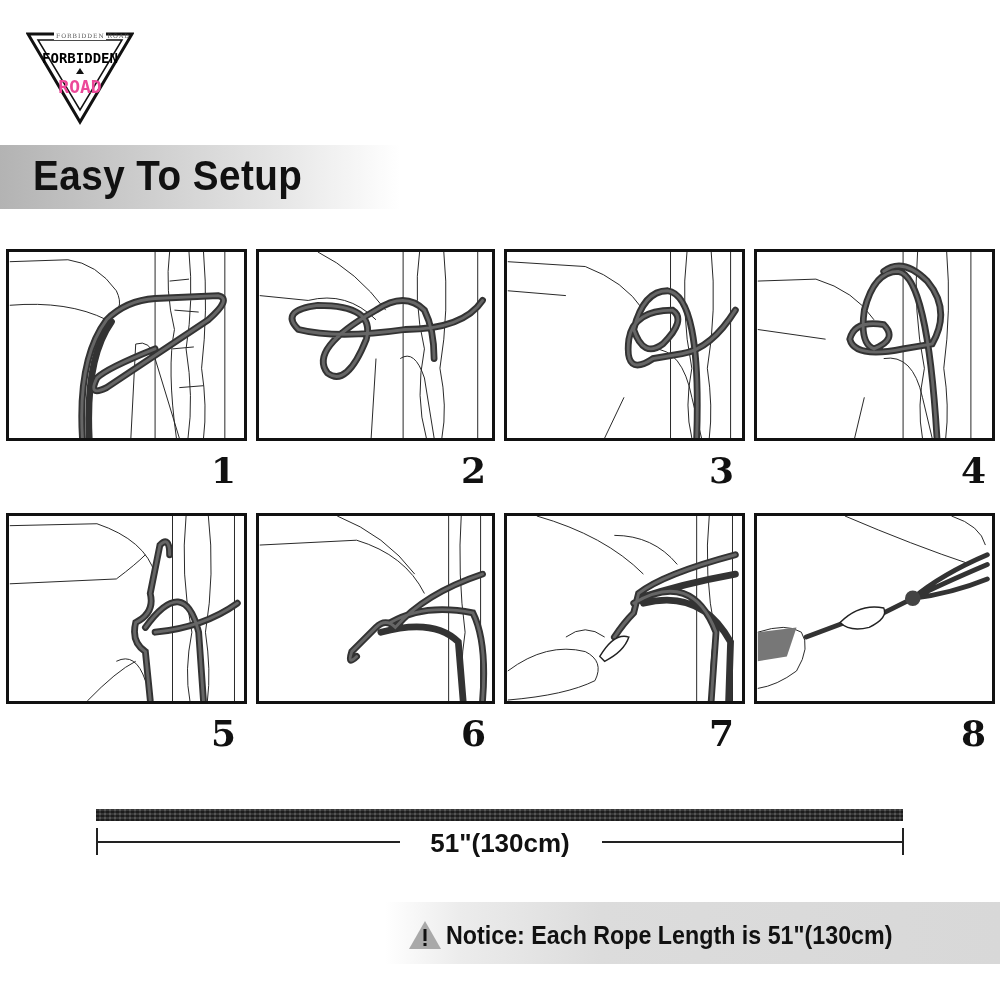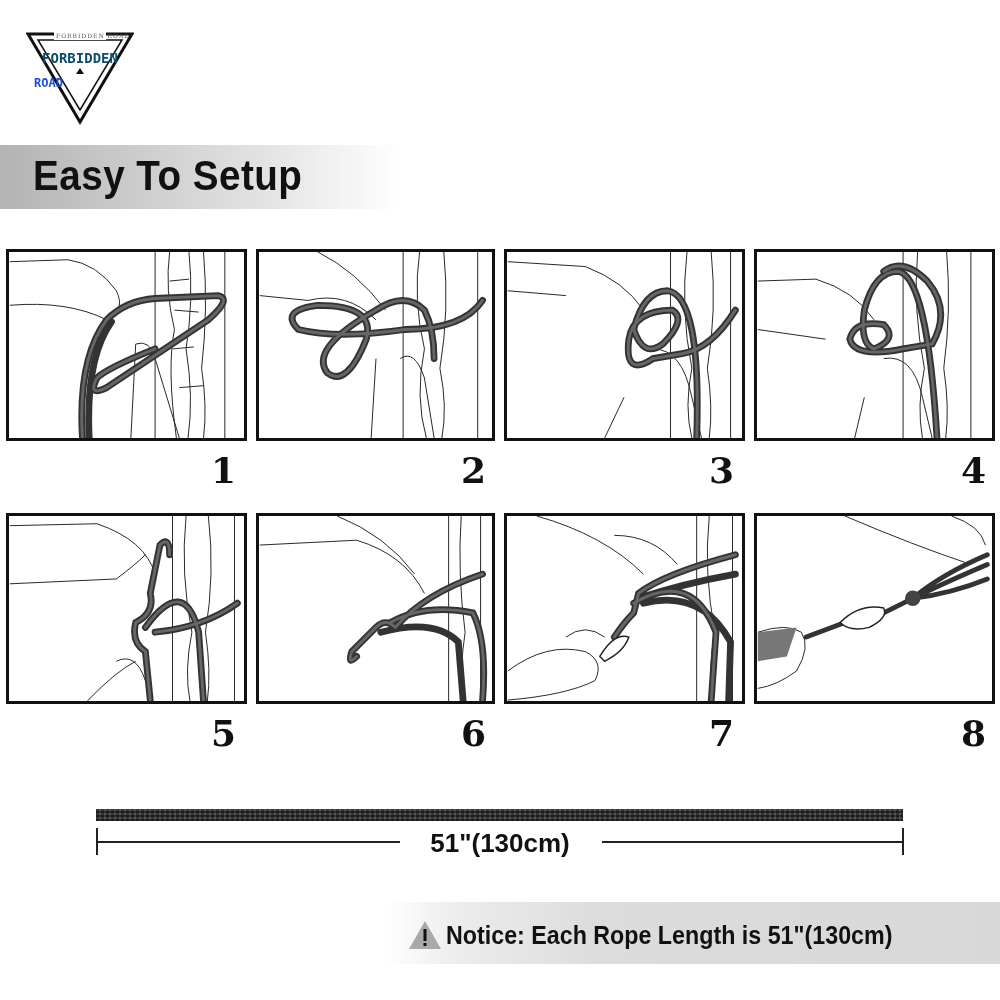--- a/index.html
+++ b/index.html
@@ -1,22 +1,22 @@
 <!DOCTYPE html>
 <html><head>
 <meta charset="utf-8">
 <style>
   html,body{margin:0;padding:0;background:#fff;}
   body{width:1000px;height:1000px;position:relative;overflow:hidden;font-family:"DejaVu Sans",sans-serif;}
   .abs{position:absolute;}
   
   #logo{left:26px;top:30px;width:108px;height:96px;}
   .logo-top{position:absolute;left:30px;top:2px;font-size:6px;letter-spacing:1px;color:#555;font-family:"DejaVu Serif",serif;}
-  .logo-l1{position:absolute;left:8px;top:20px;width:92px;text-align:center;font-family:"DejaVu Sans Mono",monospace;font-weight:bold;font-size:14px;letter-spacing:0px;color:#0c4a6e;}
-  .logo-l2{position:absolute;left:8px;top:46px;width:92px;text-align:left;font-family:"DejaVu Sans Mono",monospace;font-weight:bold;font-size:12px;color:#1d4ed8;}
+  .logo-l1{position:absolute;left:8px;top:20px;width:92px;text-align:center;font-family:"DejaVu Sans Mono",monospace;font-weight:bold;font-size:14px;letter-spacing:0px;color:#000000;}
+  .logo-l2{position:absolute;left:8px;top:46px;width:92px;text-align:center;font-family:"DejaVu Sans Mono",monospace;font-weight:bold;font-size:18px;color:#ec4899;}
   
   #header-band{left:0;top:145px;width:400px;height:64px;background:linear-gradient(90deg,#b3b3b3 0%,#c9c9c9 30%,#e6e6e6 70%,#fff 100%);}
   #header-title{left:33px;top:147px;font-family:"Liberation Sans",sans-serif;font-weight:bold;font-size:42px;color:#111;letter-spacing:0.5px;line-height:58px;transform:scaleX(0.92);transform-origin:left center;}
   
   .panel{position:absolute;border:3px solid #111;background:#fff;box-sizing:border-box;overflow:hidden;}
   .panel svg{position:absolute;left:0;top:0;width:100%;height:100%;}
   .step-num{position:absolute;font-family:"DejaVu Serif",serif;font-weight:bold;font-size:36px;color:#111;line-height:40px;text-align:right;width:40px;}
   
   #rope-bar{left:96px;top:809px;width:807px;height:12px;background:repeating-linear-gradient(90deg,#2a2a2a 0 3px,#4a4a4a 3px 5px),#333;}
   #rope-bar::after{content:"";position:absolute;left:0;top:0;right:0;bottom:0;background:repeating-linear-gradient(0deg,rgba(0,0,0,0.35) 0 2px,rgba(255,255,255,0.06) 2px 4px);}

